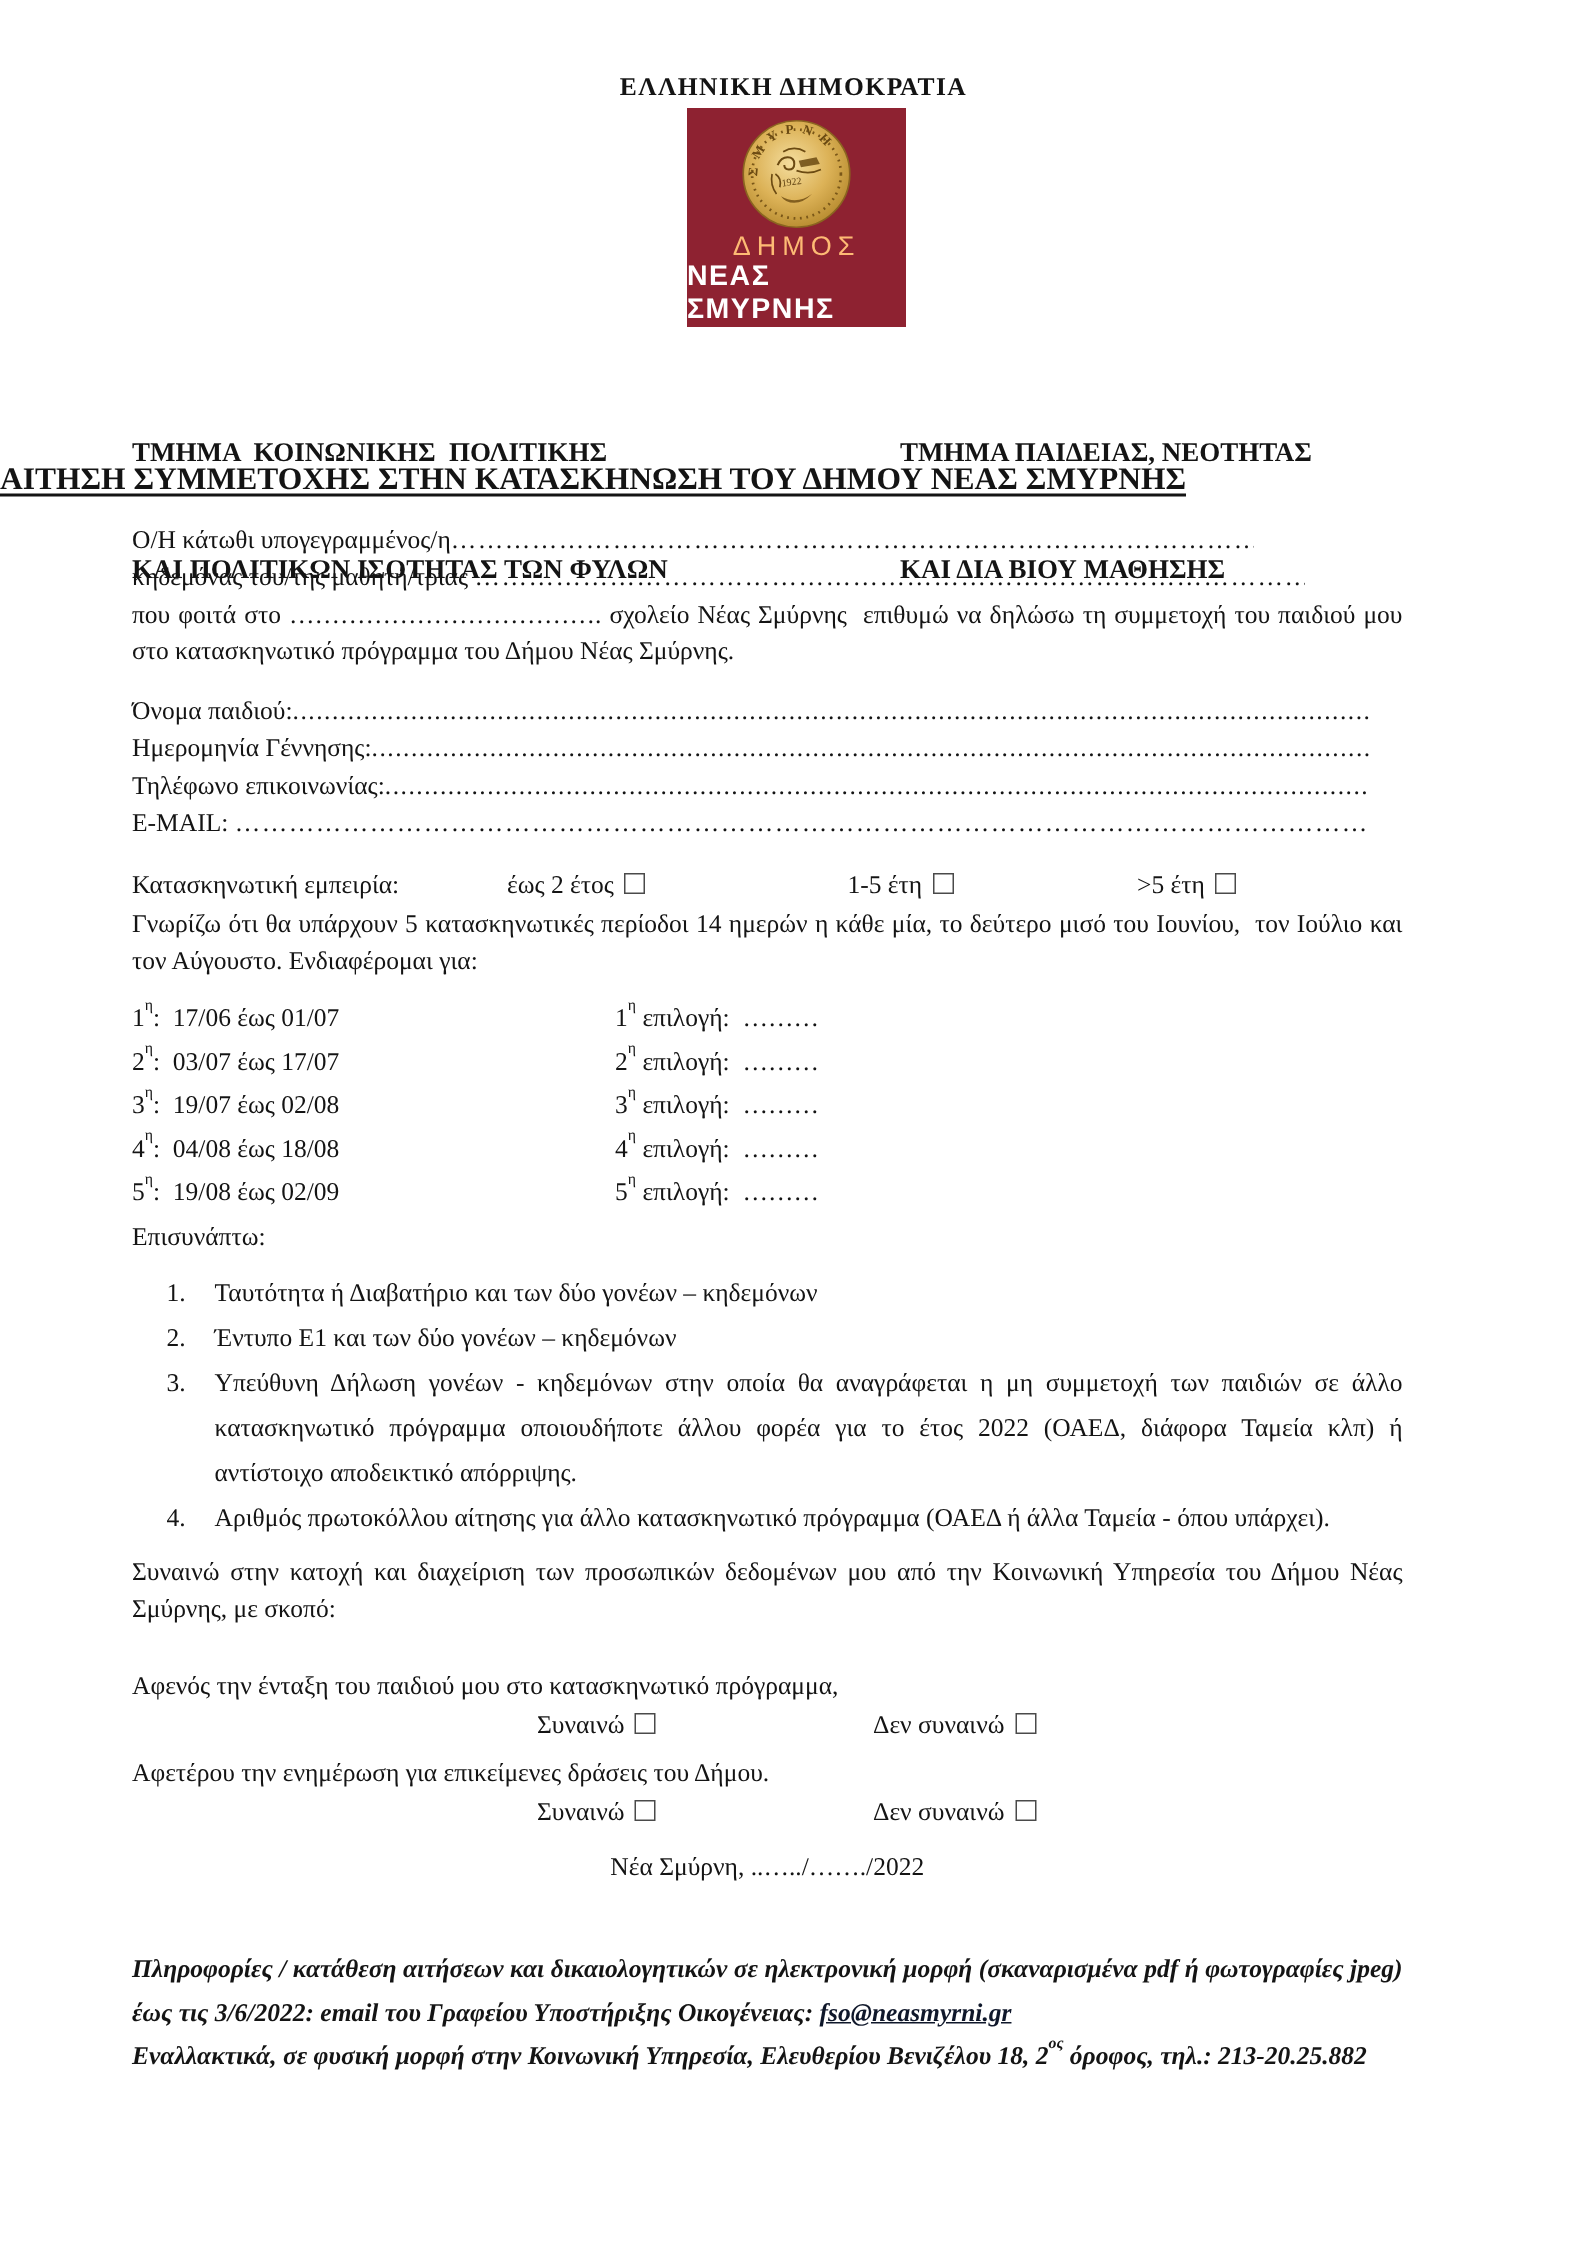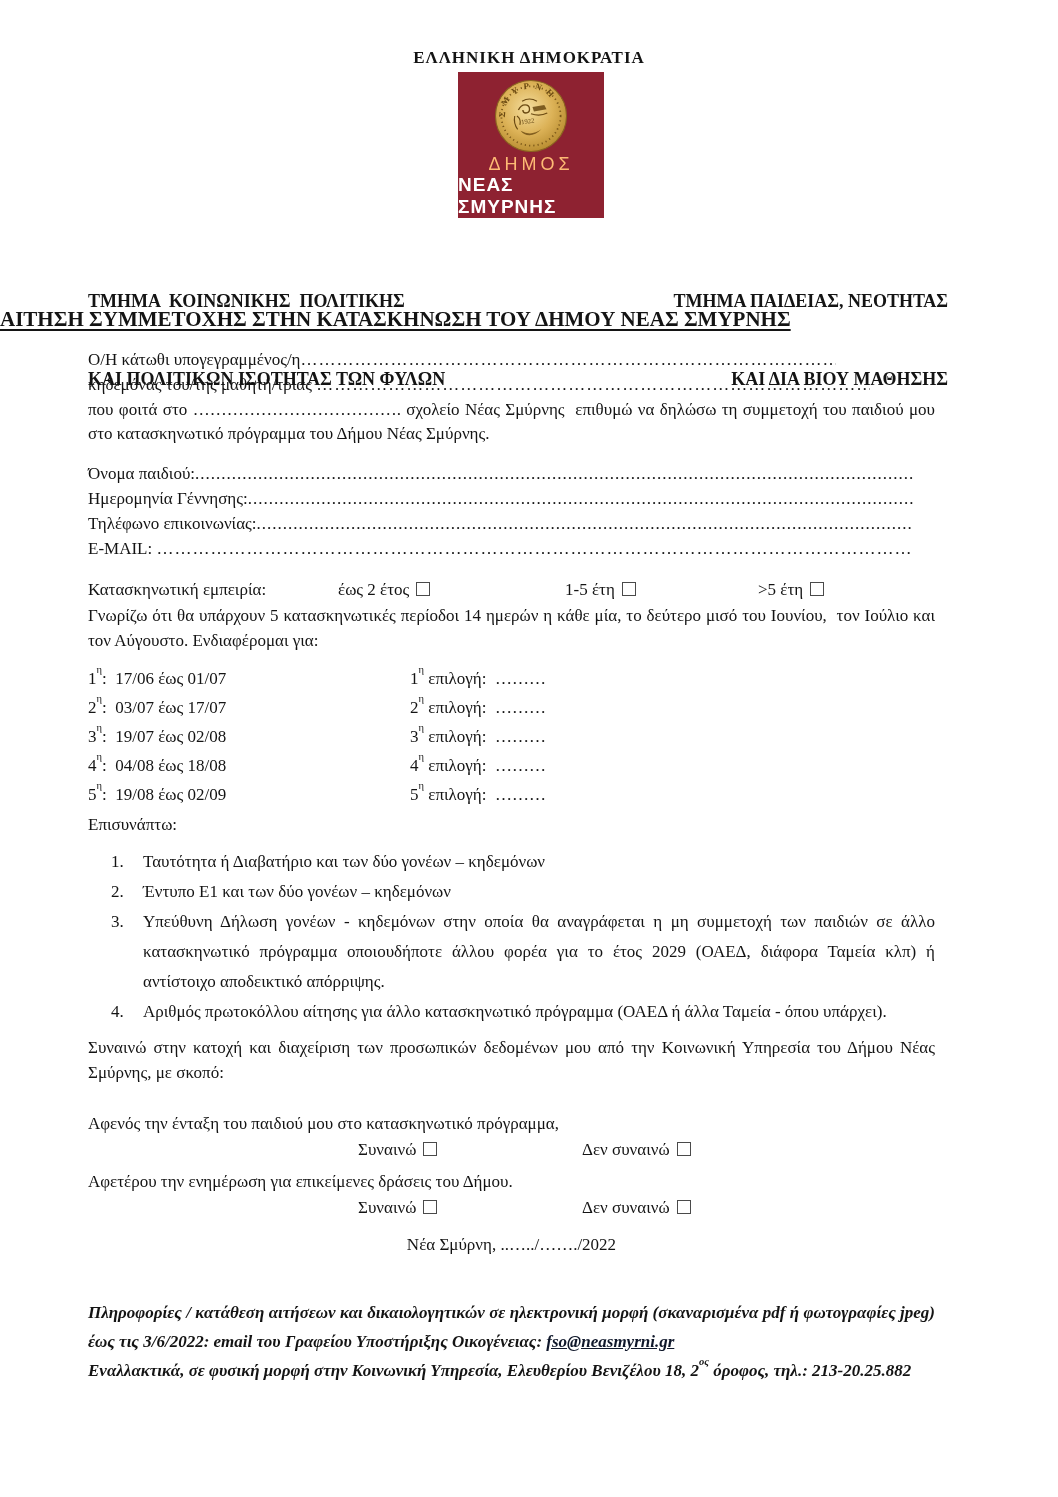--- a/index.html
+++ b/index.html
@@ -30,21 +30,21 @@
   .logo-muni{
     font-family:"Liberation Sans","DejaVu Sans",sans-serif;
     color:#ffffff;font-weight:bold;font-size:19px;letter-spacing:1px;line-height:22px;
   }
   
   .depts{
     position:absolute;top:236px;left:88px;width:860px;
     display:flex;font-weight:bold;font-size:18px;line-height:26px;white-space:pre-wrap;
   }
   .dept-left{width:512px;}
-  .dept-right{flex:1;text-align:right;}
+  .dept-right{flex:1;}
   .form-title{
     position:absolute;top:307px;left:0;width:100%;text-align:left;
     font-weight:bold;font-size:21px;
   }
   .form-title span{
     text-decoration:underline;text-decoration-thickness:2px;text-underline-offset:3px;
   }
   
   .content{position:absolute;top:348px;left:88px;width:847px;line-height:24.8px;}
   .dotline{display:flex;white-space:pre;}
@@ -202,21 +202,21 @@
       <div class="attach-item">
         <span class="attach-num">1.</span>
         <span class="attach-text">Ταυτότητα ή Διαβατήριο και των δύο γονέων – κηδεμόνων</span>
       </div>
       <div class="attach-item">
         <span class="attach-num">2.</span>
         <span class="attach-text">Έντυπο Ε1 και των δύο γονέων – κηδεμόνων</span>
       </div>
       <div class="attach-item">
         <span class="attach-num">3.</span>
-        <span class="attach-text">Υπεύθυνη Δήλωση γονέων - κηδεμόνων στην οποία θα αναγράφεται η μη συμμετοχή των παιδιών σε άλλο κατασκηνωτικό πρόγραμμα οποιουδήποτε άλλου φορέα για το έτος 2029 (ΟΑΕΔ, διάφορα Ταμεία κλπ) ή αντίστοιχο αποδεικτικό απόρριψης.</span>
+        <span class="attach-text">Υπεύθυνη Δήλωση γονέων - κηδεμόνων στην οποία θα αναγράφεται η μη συμμετοχή των παιδιών σε άλλο κατασκηνωτικό πρόγραμμα οποιουδήποτε άλλου φορέα για το έτος 2022 (ΟΑΕΔ, διάφορα Ταμεία κλπ) ή αντίστοιχο αποδεικτικό απόρριψης.</span>
       </div>
       <div class="attach-item">
         <span class="attach-num">4.</span>
         <span class="attach-text">Αριθμός πρωτοκόλλου αίτησης για άλλο κατασκηνωτικό πρόγραμμα (ΟΑΕΔ ή άλλα Ταμεία - όπου υπάρχει).</span>
       </div>
     </div>
 
     <p class="consent-para just">Συναινώ στην κατοχή και διαχείριση των προσωπικών δεδομένων μου από την Κοινωνική Υπηρεσία του Δήμου Νέας Σμύρνης, με σκοπό:</p>
 
     <div class="purpose purpose-first">Αφενός την ένταξη του παιδιού μου στο κατασκηνωτικό πρόγραμμα,</div>

